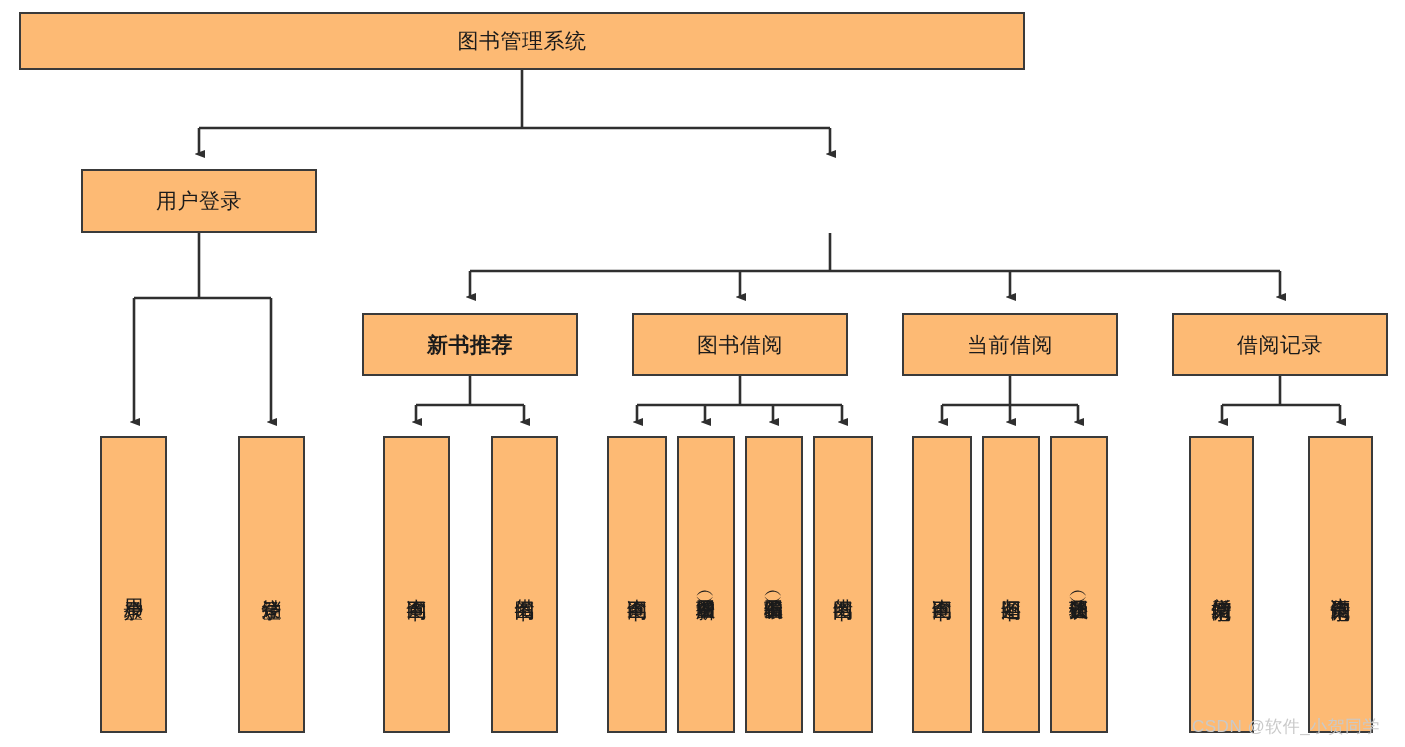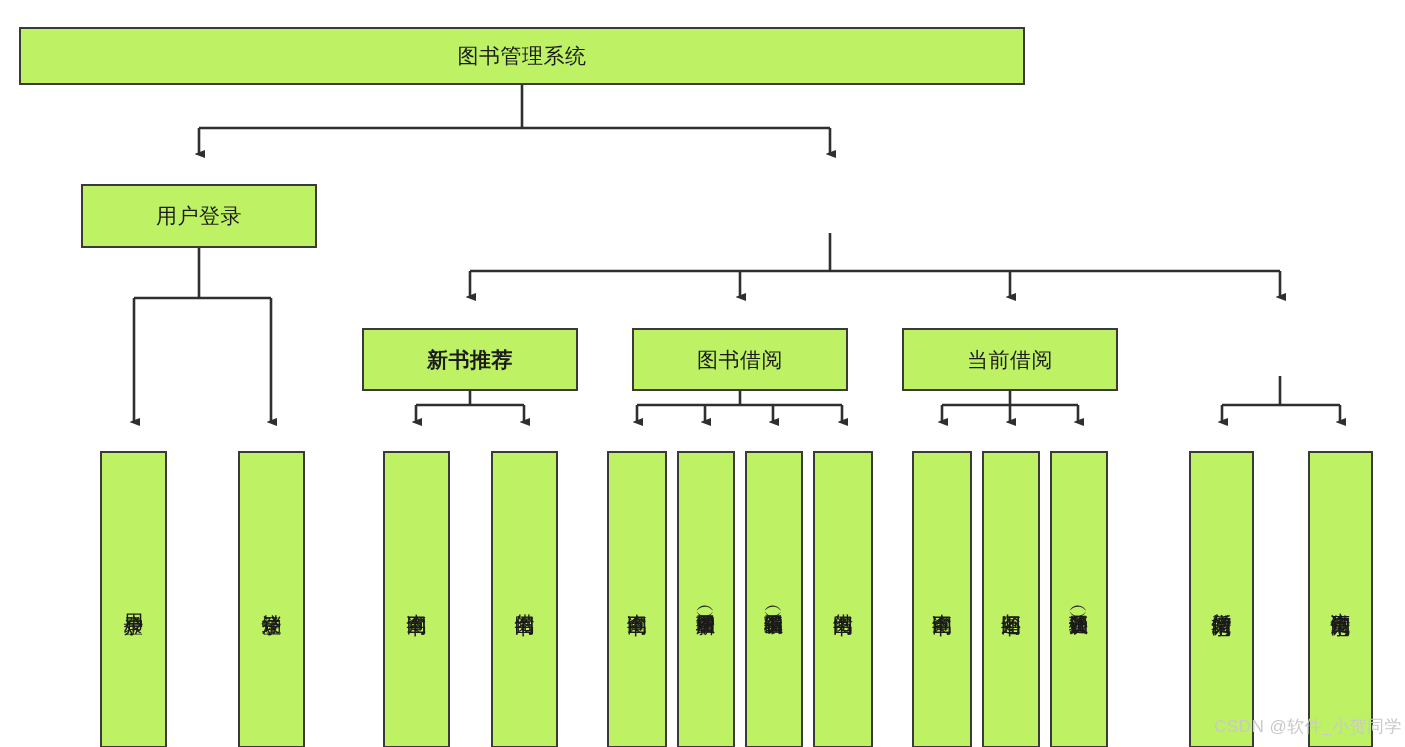--- a/index.html
+++ b/index.html
@@ -21,26 +21,25 @@
     position: absolute;
     left: 0;
     top: 0;
     width: 1405px;
     height: 747px;
   }
   .node {
     position: absolute;
     box-sizing: border-box;
     border: 2px solid #3a3a3a;
-    background: #bef264;
+    background: #fdba74;
     display: flex;
     align-items: center;
     justify-content: center;
     color: #1b1b1b;
-    margin-top: 15px;
   }
   .node .label {
     display: block;
     text-align: center;
     line-height: 1.12;
     white-space: pre-line;
   }
   .node.horizontal .label {
     font-size: 21px;
     letter-spacing: 0.5px;
@@ -65,21 +64,20 @@
     font-size: 19px;
     letter-spacing: 0px;
     line-height: 1.0;
   }
   .watermark {
     position: absolute;
     font-size: 17px;
     color: #c9c9c9;
     white-space: nowrap;
     letter-spacing: 0.5px;
-    padding-left: 22px;
   }
 </style>
 </head>
 <body>
 
 <div id="canvas">
 
   <svg class="wires" viewBox="0 0 1405 747" xmlns="http://www.w3.org/2000/svg">
     <defs>
       <marker id="arrow" markerWidth="10" markerHeight="10" refX="5" refY="6" orient="auto" markerUnits="userSpaceOnUse">
@@ -140,20 +138,23 @@
 
   <div class="node horizontal" style="left:362px; top:313px; width:216px; height:63px;font-weight:bold;">
     <span class="label">新书推荐</span>
   </div>
   <div class="node horizontal" style="left:632px; top:313px; width:216px; height:63px;">
     <span class="label">图书借阅</span>
   </div>
   <div class="node horizontal" style="left:902px; top:313px; width:216px; height:63px;">
     <span class="label">当前借阅</span>
   </div>
+  <div class="node horizontal" style="left:1172px; top:313px; width:216px; height:63px;">
+    <span class="label">借阅记录</span>
+  </div>
 
   <div class="node vertical" style="left:100px; top:436px; width:67px; height:297px;">
     <span class="label">用户登录</span>
   </div>
   <div class="node vertical" style="left:238px; top:436px; width:67px; height:297px;">
     <span class="label">注销登录</span>
   </div>
 
   <div class="node vertical" style="left:383px; top:436px; width:67px; height:297px;">
     <span class="label">查询图书</span>

